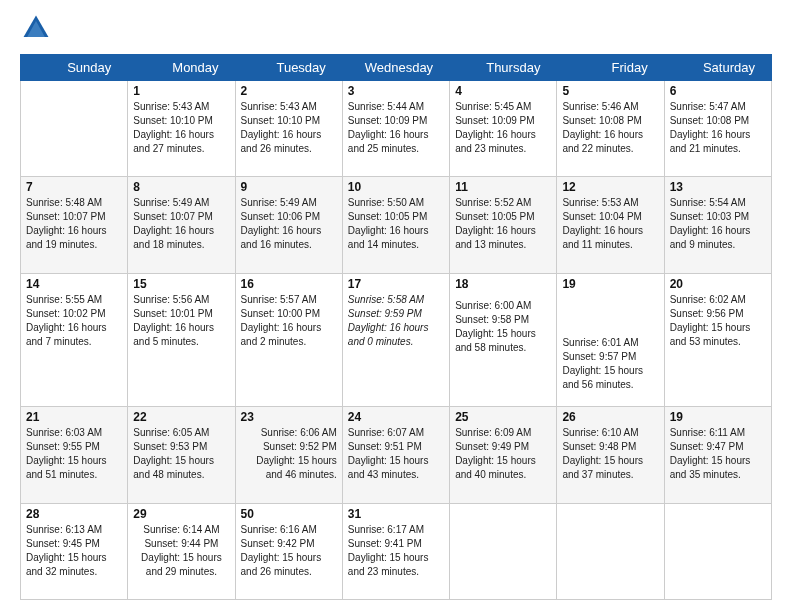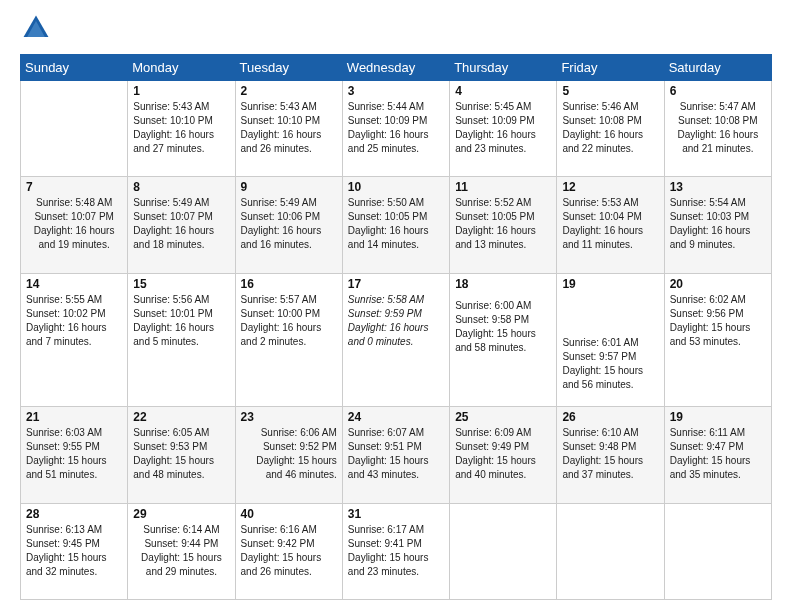--- a/index.html
+++ b/index.html
@@ -64,22 +64,22 @@
     .calendar {
       flex: 1;
       border: 1px solid #ccc;
       border-collapse: collapse;
       width: 100%;
       table-layout: fixed;
     }
     .calendar th {
       background: #1a5fa8;
       color: #fff;
-      text-align: left;
-      padding: 5px 4px;
+      text-align: right;
+      padding: 5px 16px;
       font-size: 13px;
       border: 1px solid #1a5fa8;
       font-weight: normal;
     }
     .calendar td {
       vertical-align: top;
       border: 1px solid #ccc;
       padding: 3px 5px 3px 5px;
       font-size: 10px;
       color: #222;
@@ -177,30 +177,30 @@
           </td>
           <td>
             <span class="day-num">5</span>
             <div class="day-info" style="white-space: pre-line;">Sunrise: 5:46 AM
 Sunset: 10:08 PM
 Daylight: 16 hours
 and 22 minutes.</div>
           </td>
           <td>
             <span class="day-num">6</span>
-            <div class="day-info" style="white-space: pre-line; text-align: center;">Sunrise: 5:47 AM
+            <div class="day-info" style="white-space: pre-line;">Sunrise: 5:47 AM
 Sunset: 10:08 PM
 Daylight: 16 hours
 and 21 minutes.</div>
           </td>
         </tr>
         <tr>
           <td>
             <span class="day-num">7</span>
-            <div class="day-info" style="white-space: pre-line; text-align: center;">Sunrise: 5:48 AM
+            <div class="day-info" style="white-space: pre-line;">Sunrise: 5:48 AM
 Sunset: 10:07 PM
 Daylight: 16 hours
 and 19 minutes.</div>
           </td>
           <td>
             <span class="day-num">8</span>
             <div class="day-info" style="white-space: pre-line;">Sunrise: 5:49 AM
 Sunset: 10:07 PM
 Daylight: 16 hours
 and 18 minutes.</div>
@@ -352,21 +352,21 @@
 and 32 minutes.</div>
           </td>
           <td>
             <span class="day-num">29</span>
             <div class="day-info" style="white-space: pre-line; text-align: center;">Sunrise: 6:14 AM
 Sunset: 9:44 PM
 Daylight: 15 hours
 and 29 minutes.</div>
           </td>
           <td>
-            <span class="day-num">40</span>
+            <span class="day-num">50</span>
             <div class="day-info" style="white-space: pre-line;">Sunrise: 6:16 AM
 Sunset: 9:42 PM
 Daylight: 15 hours
 and 26 minutes.</div>
           </td>
           <td>
             <span class="day-num">31</span>
             <div class="day-info" style="white-space: pre-line;">Sunrise: 6:17 AM
 Sunset: 9:41 PM
 Daylight: 15 hours

